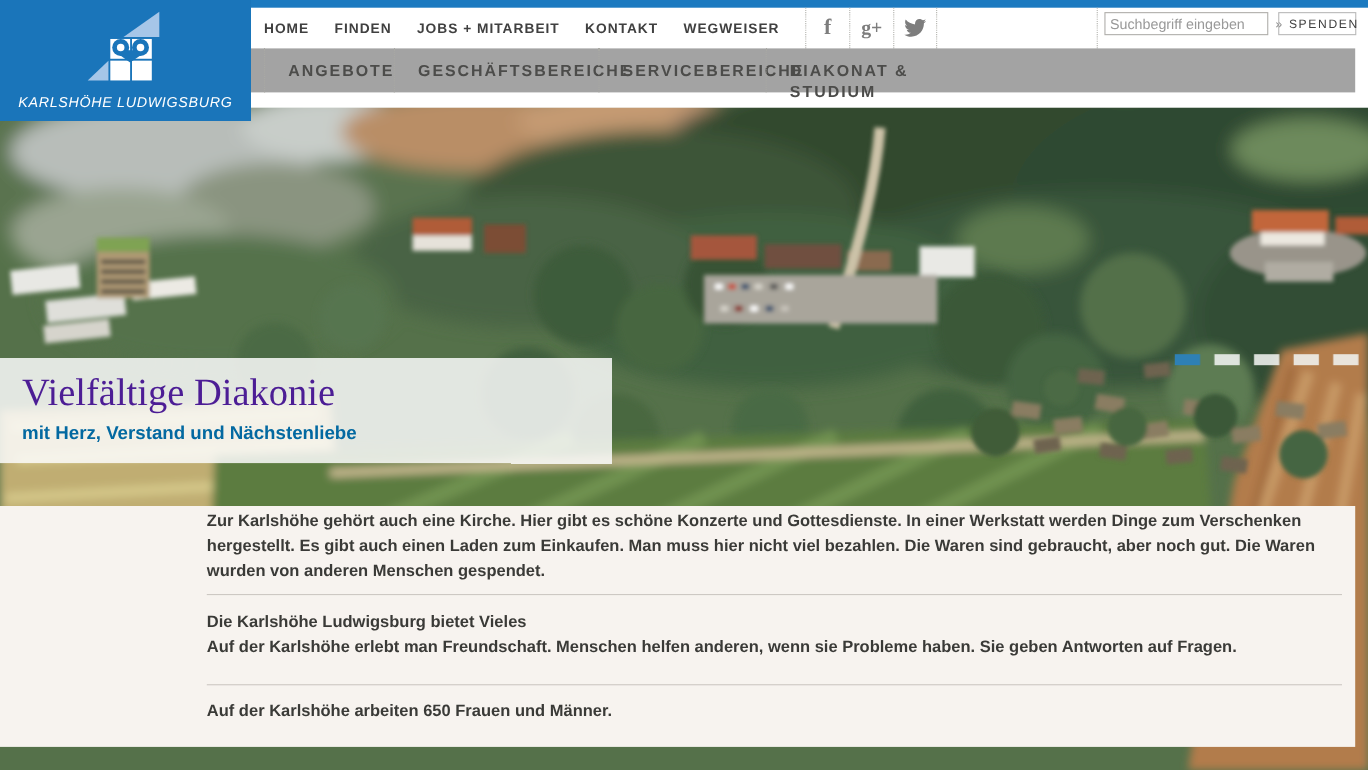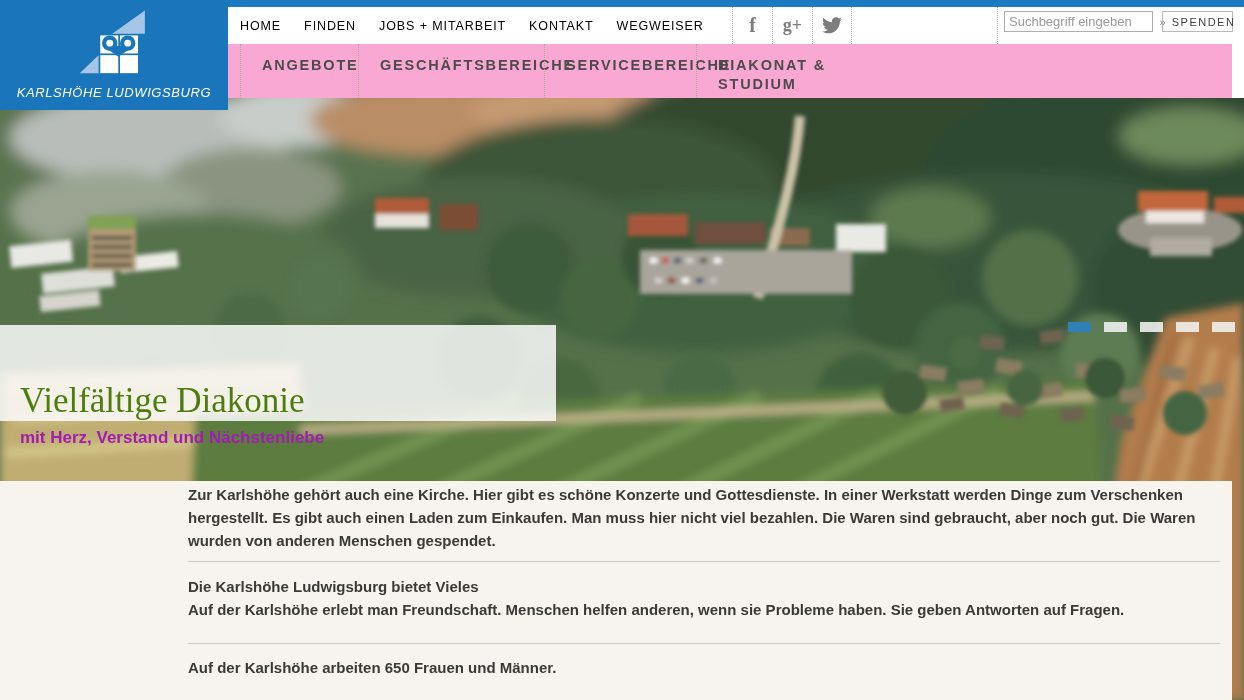--- a/index.html
+++ b/index.html
@@ -10,60 +10,60 @@
   
   .logo-box { position:absolute; top:0; left:0; width:228px; height:110px;
     background:#1a75ba; z-index:5; cursor:pointer;font-style:italic; }
   .logo-mark { position:absolute; top:8px; left:54px; }
   .logo-text { position:absolute; bottom:10px; left:0; width:100%; text-align:center;
     color:#fff; font-size:13px; letter-spacing:0.6px; }
 
   .header-white { position:absolute; top:0; left:228px; width:1016px; height:44px; background:#fff; z-index:4; }
   .blue-strip { position:absolute; top:0; left:0; width:100%; height:7px; background:#1c7ac0; }
   .topnav { position:absolute; top:7px; left:12px; height:37px; display:flex; align-items:center; }
-  .topnav a { color:#000000; font-size:12.5px; font-weight:normal; letter-spacing:0.9px;
+  .topnav a { color:#404040; font-size:12.5px; font-weight:bold; letter-spacing:0.9px;
     text-decoration:none; margin-right:23px; white-space:nowrap; }
   .social { position:absolute; top:7px; left:504px; height:37px; display:flex; }
   .social-cell { width:40px; height:37px; display:flex; align-items:center; justify-content:center;
     border-left:1px dotted #b3b3ae; color:#7d7d7d; cursor:pointer; }
   .social-cell.last { border-right:1px dotted #b3b3ae; }
   .fb-glyph { font-family:"Liberation Serif", serif; font-weight:bold; font-size:20px; }
   .gp-glyph { font-family:"Liberation Serif", serif; font-weight:bold; font-size:18px; }
   .sep-dotted { position:absolute; top:7px; left:769px; height:37px; width:0;
     border-left:1px dotted #b3b3ae; }
   .search-group { position:absolute; top:11px; right:11px; display:flex; }
   .search-input { width:149px; height:21px; border:1px solid #b0aeab; background:#fff;
     font-size:13px; color:#555; padding:0 4px; font-family:"Liberation Sans", sans-serif; }
   .search-input::placeholder { color:#999; }
   .find-btn { margin-left:9px; width:71px; height:21px; background:#fff; border:1px solid #b9b9b9;
     font-size:11px; letter-spacing:1.5px; color:#3f3f3f; cursor:pointer; display:flex;
     align-items:center; justify-content:center; font-family:"Liberation Sans", sans-serif; }
   .find-btn .chev { color:#8a8a8a; margin-right:6px; letter-spacing:0; }
 
-  .main-nav { position:absolute; top:44px; left:228px; width:1004px; height:54px;
-    background:#f9a8d4; z-index:4; display:flex; padding-left:12px; }
+  .main-nav { position:absolute; top:44px; left:228px; width:1004px; height:40px;
+    background:#a3a3a3; z-index:4; display:flex; padding-left:12px; }
   .nav-item { border-left:1px dotted #a9a9a4; padding:12px 0 0 21px; color:#4c4c4a;
     font-size:14.5px; font-weight:600; letter-spacing:1.8px; line-height:19px; cursor:pointer; }
   .nav-item.w1{width:118px} .nav-item.w2{width:144px} .nav-item.w3{width:186px}
   .nav-item.w4{width:152px} .nav-item.w5{width:135px} .nav-item.w6{width:140px}
 
   
   .stage { position:absolute; top:98px; left:0; width:1244px; height:602px; }
   .stage svg { display:block; }
   .hero-overlay { position:absolute; top:325px; left:0; width:556px; height:96px;
     background:rgba(252,252,251,0.85); z-index:2; padding:12px 0 0 20px; }
   .hero-title { font-family:"Liberation Serif", serif; font-weight:normal; font-size:35px;
-    color:#4d7c0f; line-height:40px;margin-top:44px; }
-  .hero-subtitle { margin-top:7px; font-size:17px; font-weight:bold; color:#a21caf; }
+    color:#4c1d95; line-height:40px; }
+  .hero-subtitle { margin-top:7px; font-size:17px; font-weight:bold; color:#0369a1; }
   .carousel { position:absolute; top:322px; left:1068px; display:flex; gap:13px; z-index:2; }
   .dot { width:23px; height:10px; background:rgba(240,243,240,0.88); cursor:pointer; }
   .dot.active { background:#2e80b5; }
 
   
-  .content-panel { position:absolute; top:481px; left:0; width:1232px; height:219px;
+  .content-panel { position:absolute; top:460px; left:0; width:1232px; height:219px;
     background:#f7f3ef; z-index:2; padding:2px 0 0 188px; }
   .content-panel p { width:1026px; font-size:15px; font-weight:bold; color:#3a3a37; line-height:23px; }
   .rule { width:1032px; border-top:1px solid #cdc8c3; }
   .rule.r1 { margin-top:9px; }
   .rule.r2 { margin-top:22px; }
   .p2 { margin-top:13px; }
   .p3 { margin-top:12px; }
 </style>
 </head>
 <body>

